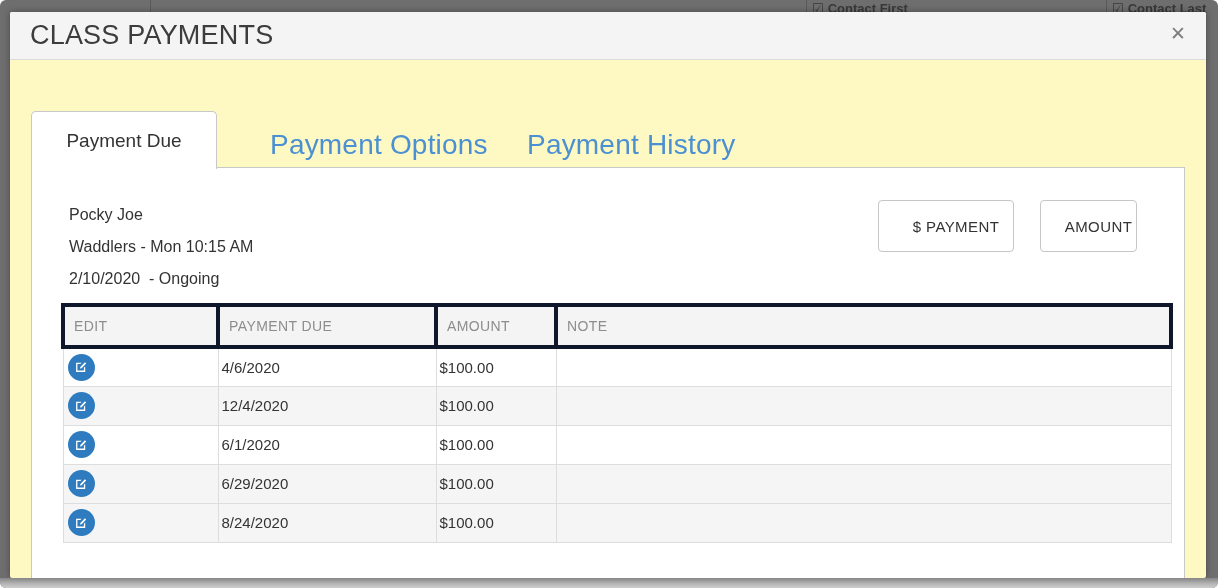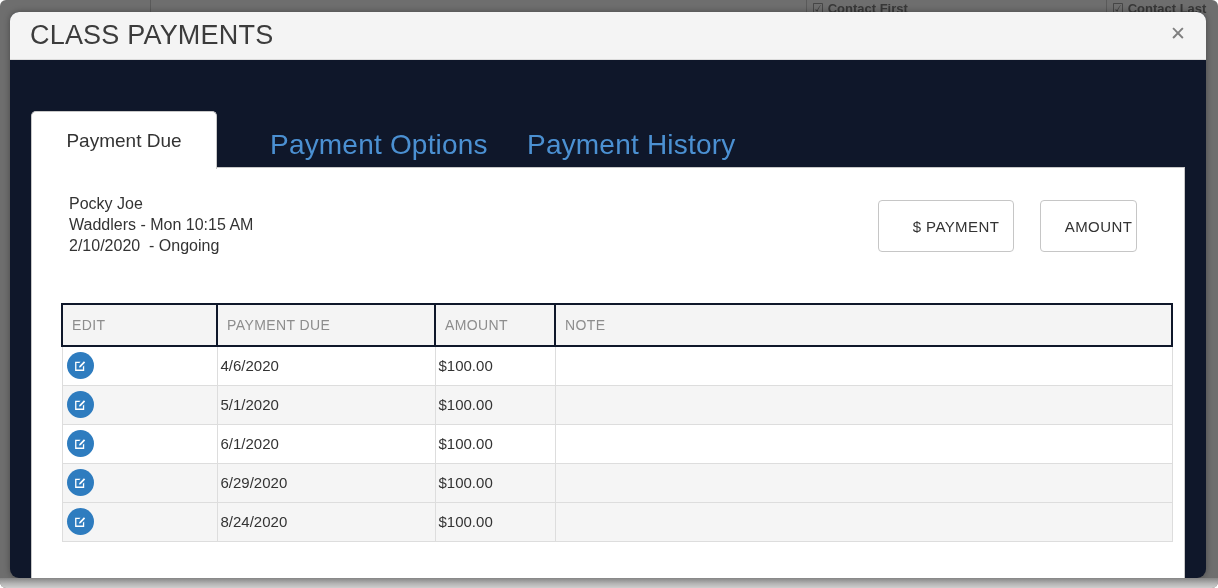--- a/index.html
+++ b/index.html
@@ -25,21 +25,21 @@
   .bg-vline{position:absolute;top:0;width:1px;height:12px;background:#4c4c4c;opacity:.6;}
   
   .bottom-strip{
     position:absolute;left:0;bottom:0;width:100%;height:10px;
     background:linear-gradient(180deg,#858585 0%,#b3b3b3 55%,#cecece 100%);
     z-index:5;
   }
   
   .modal{
     position:absolute;left:10px;top:12px;width:1196px;height:566px;
-    background:#0f172a;border-radius:9px;overflow:hidden;
+    background:#fef9c3;border-radius:2px;overflow:hidden;
     box-shadow:0 0 6px rgba(0,0,0,.35);
   }
   .modal-header{
     position:relative;height:48px;background:var(--header-bg,#f4f4f4);
     border-bottom:1px solid #dcdcdc;
     display:flex;align-items:center;padding:0 20px;box-sizing:border-box;
   }
   .modal-title{font-size:27px;color:#3c3c3c;font-weight:400;letter-spacing:.2px;}
   .modal-close{
     position:absolute;right:20px;top:12px;font-size:19px;color:#7f7f7f;
@@ -62,21 +62,21 @@
   .tab-link-2{left:517px;}
   
   .panel{
     position:absolute;left:21px;top:107px;width:1152px;bottom:-2px;
     border:1px solid #c8c8c8;border-bottom:none;background:#fff;z-index:1;
   }
   .enrollment{
     position:absolute;left:37px;top:25px;
     font-size:16px;line-height:21px;color:#333;
   }
-  .enrollment div{white-space:pre;}
+  .enrollment div{white-space:pre;margin-top:11px;}
   .action-btn{
     position:absolute;top:32px;height:52px;box-sizing:border-box;
     background:#fff;border:1px solid #c6c6c6;border-radius:4px;
     display:flex;align-items:center;justify-content:center;
     font-size:15px;color:#333;letter-spacing:.4px;cursor:pointer;padding-left:20px;
   }
   .btn-payment{left:846px;width:136px;}
   .btn-close{left:1008px;width:97px;}
   
   .pay-table{
@@ -84,21 +84,21 @@
     border-collapse:collapse;table-layout:fixed;
     font-size:15px;color:#333;
   }
   .pay-table col.c1{width:155px;}
   .pay-table col.c2{width:218px;}
   .pay-table col.c3{width:120px;}
   .pay-table th{
     height:42px;background:var(--header-bg,#f4f4f4);
     color:#8d8d8d;font-weight:400;font-size:14px;letter-spacing:.4px;
     text-align:left;padding:0 0 0 9px;
-    border:2px solid #0f172a;box-sizing:border-box;
+    border:4px solid #0f172a;box-sizing:border-box;
   }
   .pay-table td{
     height:39px;border:1px solid #ddd;box-sizing:border-box;
     padding:0 0 0 3px;vertical-align:middle;
   }
   .pay-table tr.alt td{background:var(--stripe,#f5f5f5);}
   .pay-table td.c-edit{padding-left:4px;}
   .edit-btn{
     display:inline-flex;align-items:center;justify-content:center;
     width:27px;height:27px;border-radius:50%;
@@ -170,21 +170,21 @@
                 <td>$100.00</td>
                 <td></td>
               </tr>
               <tr class="alt">
                 <td class="c-edit"><span class="edit-btn">
                     <svg width="14" height="14" viewBox="0 0 16 16">
                       <path fill="#ffffff" d="M12.8 7.3 L12.8 13.6 L2.4 13.6 L2.4 3.2 L8.7 3.2 L7.2 4.7 L3.9 4.7 L3.9 12.1 L11.3 12.1 L11.3 8.8 Z"></path>
                       <path fill="#ffffff" d="M7.3 7.9 L12.5 2.7 L13.9 4.1 L8.7 9.3 L6.9 9.7 Z"></path>
                     </svg>
                   </span></td>
-                <td>5/1/2020</td>
+                <td>12/4/2020</td>
                 <td>$100.00</td>
                 <td></td>
               </tr>
               <tr>
                 <td class="c-edit"><span class="edit-btn">
                     <svg width="14" height="14" viewBox="0 0 16 16">
                       <path fill="#ffffff" d="M12.8 7.3 L12.8 13.6 L2.4 13.6 L2.4 3.2 L8.7 3.2 L7.2 4.7 L3.9 4.7 L3.9 12.1 L11.3 12.1 L11.3 8.8 Z"></path>
                       <path fill="#ffffff" d="M7.3 7.9 L12.5 2.7 L13.9 4.1 L8.7 9.3 L6.9 9.7 Z"></path>
                     </svg>
                   </span></td>

